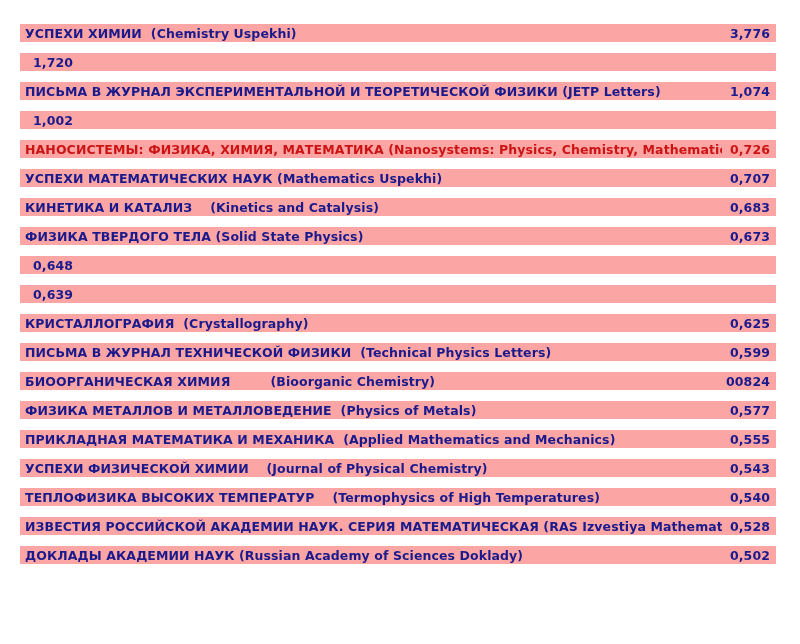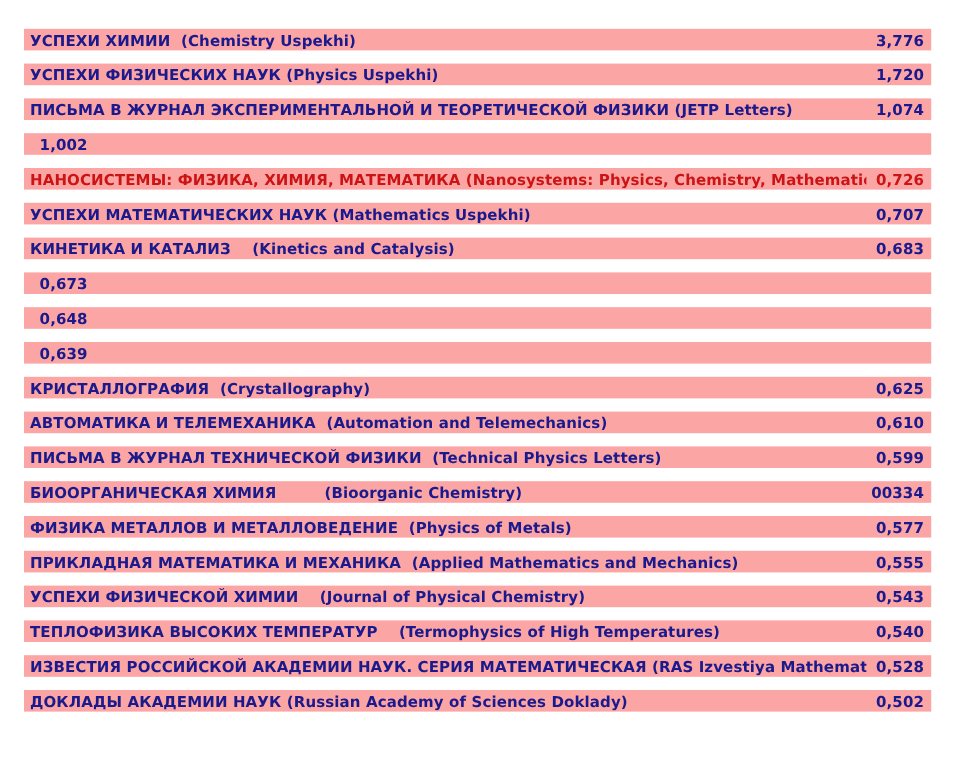--- a/index.html
+++ b/index.html
@@ -49,21 +49,20 @@
 </head>
 <body>
 
 <div class="journal-list">
 
 <div class="journal-row">
     <span class="journal-name">УСПЕХИ ХИМИИ  (Chemistry Uspekhi)</span>
     <span class="journal-value">3,776</span>
   </div>
     <div class="journal-row">
-    <span class="journal-name">УСПЕХИ ФИЗИЧЕСКИХ НАУК (Physics Uspekhi)</span>
     <span class="journal-value">1,720</span>
   </div>
     <div class="journal-row">
     <span class="journal-name">ПИСЬМА В ЖУРНАЛ ЭКСПЕРИМЕНТАЛЬНОЙ И ТЕОРЕТИЧЕСКОЙ ФИЗИКИ (JETP Letters)</span>
     <span class="journal-value">1,074</span>
   </div>
     <div class="journal-row">
     <span class="journal-value">1,002</span>
   </div>
     <div class="journal-row highlighted">
@@ -72,43 +71,40 @@
   </div>
     <div class="journal-row">
     <span class="journal-name">УСПЕХИ МАТЕМАТИЧЕСКИХ НАУК (Mathematics Uspekhi)</span>
     <span class="journal-value">0,707</span>
   </div>
     <div class="journal-row">
     <span class="journal-name">КИНЕТИКА И КАТАЛИЗ    (Kinetics and Catalysis)</span>
     <span class="journal-value">0,683</span>
   </div>
     <div class="journal-row">
+    <span class="journal-name">ФИЗИКА ТВЕРДОГО ТЕЛА (Solid State Physics)</span>
     <span class="journal-value">0,673</span>
   </div>
     <div class="journal-row">
     <span class="journal-value">0,648</span>
   </div>
     <div class="journal-row">
     <span class="journal-value">0,639</span>
   </div>
     <div class="journal-row">
     <span class="journal-name">КРИСТАЛЛОГРАФИЯ  (Crystallography)</span>
     <span class="journal-value">0,625</span>
   </div>
     <div class="journal-row">
-    <span class="journal-name">АВТОМАТИКА И ТЕЛЕМЕХАНИКА  (Automation and Telemechanics)</span>
-    <span class="journal-value">0,610</span>
-  </div>
-    <div class="journal-row">
     <span class="journal-name">ПИСЬМА В ЖУРНАЛ ТЕХНИЧЕСКОЙ ФИЗИКИ  (Technical Physics Letters)</span>
     <span class="journal-value">0,599</span>
   </div>
     <div class="journal-row">
     <span class="journal-name">БИООРГАНИЧЕСКАЯ ХИМИЯ         (Bioorganic Chemistry)</span>
-    <span class="journal-value">00334</span>
+    <span class="journal-value">00824</span>
   </div>
     <div class="journal-row">
     <span class="journal-name">ФИЗИКА МЕТАЛЛОВ И МЕТАЛЛОВЕДЕНИЕ  (Physics of Metals)</span>
     <span class="journal-value">0,577</span>
   </div>
     <div class="journal-row">
     <span class="journal-name">ПРИКЛАДНАЯ МАТЕМАТИКА И МЕХАНИКА  (Applied Mathematics and Mechanics)</span>
     <span class="journal-value">0,555</span>
   </div>
     <div class="journal-row">

